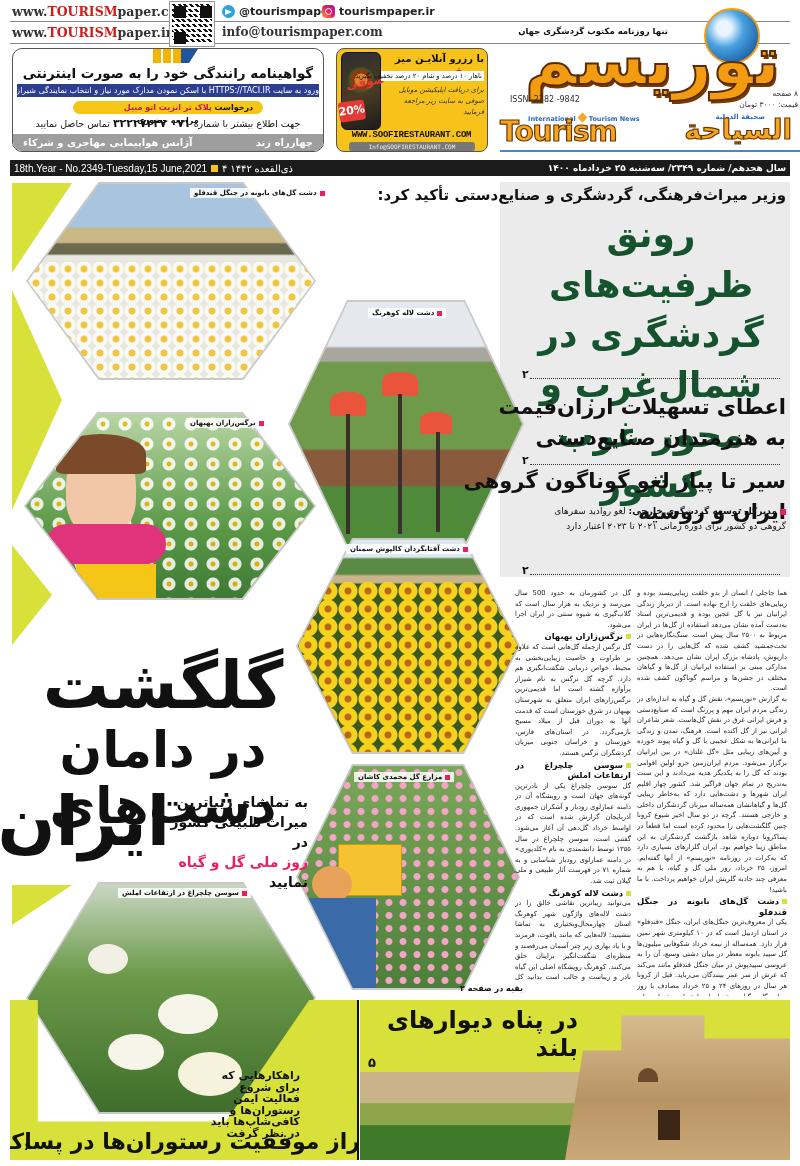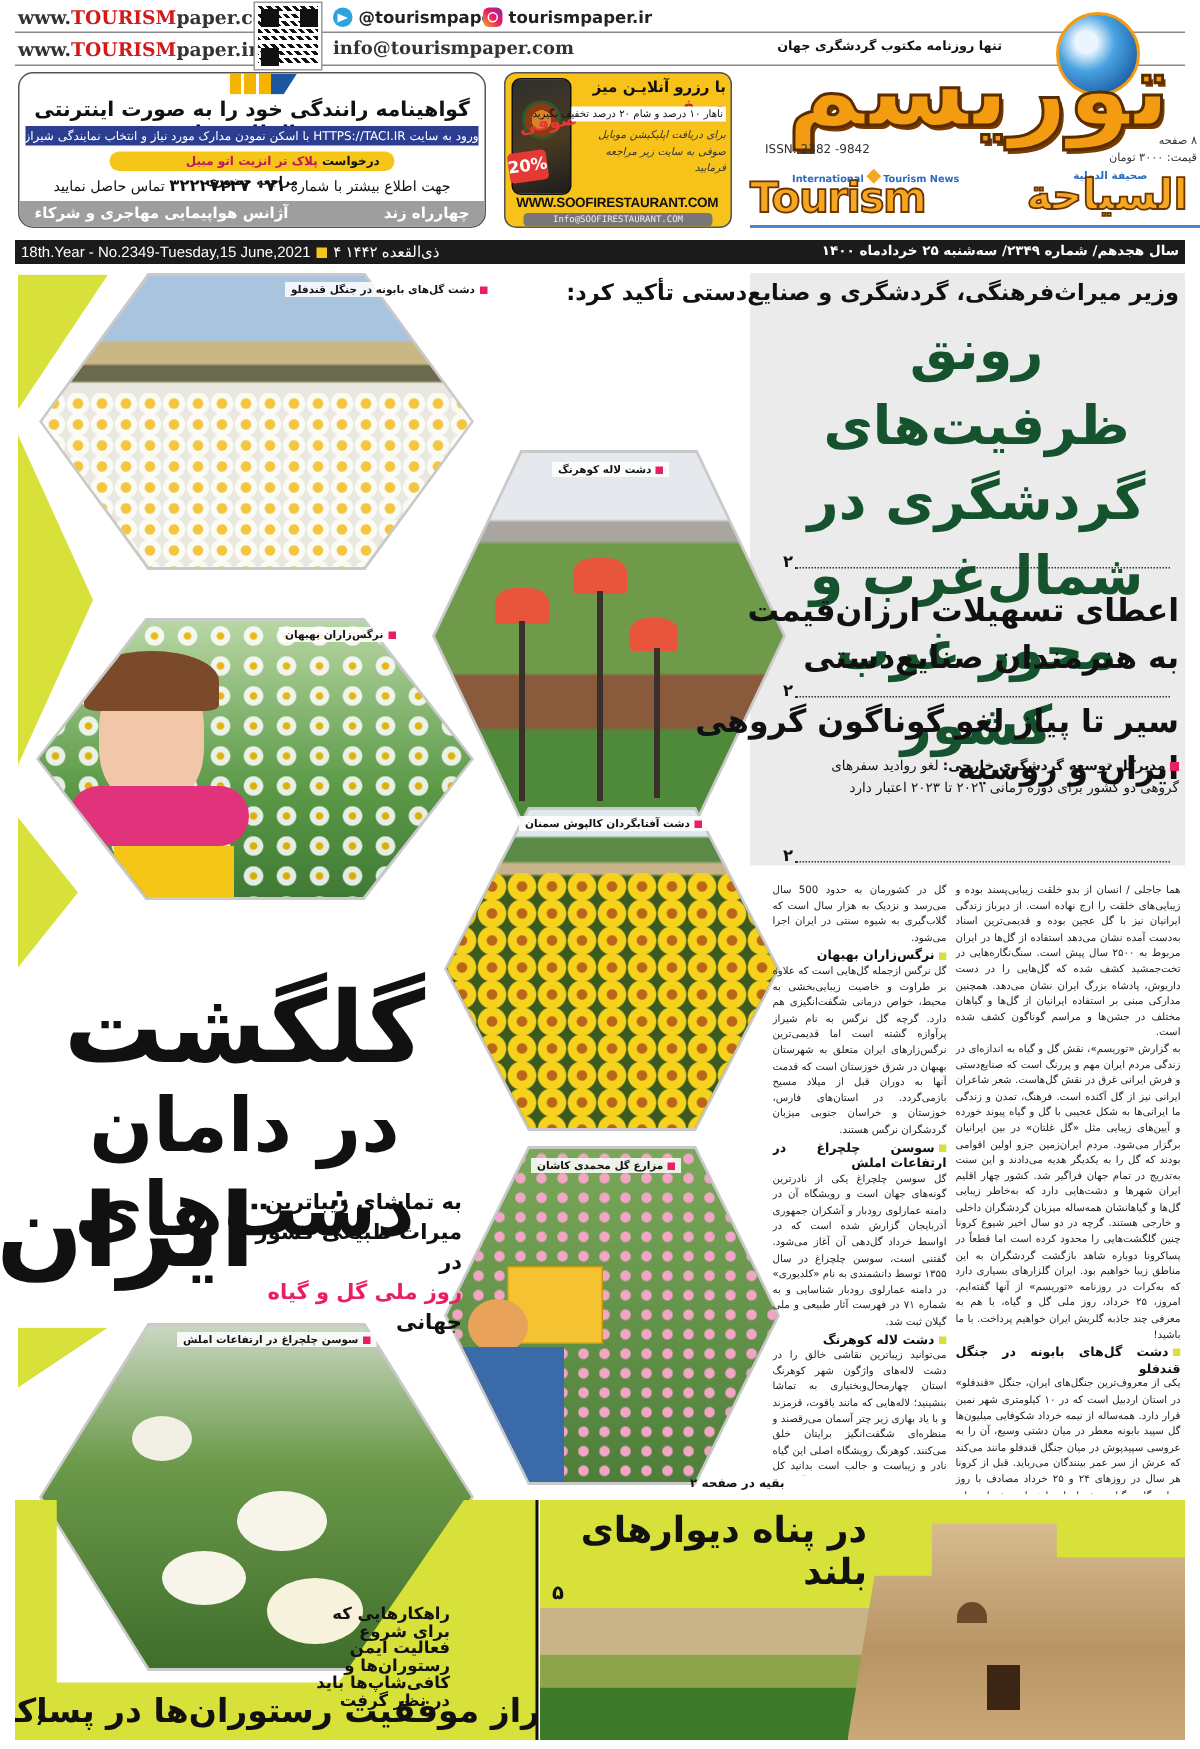--- a/index.html
+++ b/index.html
@@ -41,21 +41,21 @@
   
   .ad-resto { left: 336px; top: 48px; width: 152px; height: 104px; border: 1.5px solid #555; border-radius: 8px; background: #f7c21a; overflow: hidden; direction: rtl; }
   .ad-resto .phone { position: absolute; left: 4px; top: 3px; width: 40px; height: 78px; border-radius: 6px; background: linear-gradient(160deg,#2f2f2f,#4a3b22 55%,#1c1c1c); border: 1.5px solid #111; }
   .ad-resto .phone .food { position:absolute; left:6px; top:14px; width:26px; height:26px; border-radius:50%; background: radial-gradient(circle,#d9822b 0 35%,#8b3a14 36% 60%,#2d5a2a 61%); }
   .ad-resto .phone .brand { position:absolute; left:4px; top:22px; font-size:12px; font-weight:bold; color:#e53935; transform: rotate(-10deg); }
   .ad-resto .badge20 { position: absolute; left: 2px; top: 52px; width: 26px; height: 20px; background: #e53935; color: #fff; font-size: 11px; font-weight: bold; text-align: center; line-height: 20px; transform: rotate(-8deg); border-radius: 3px; }
   .ad-resto .r1 { position: absolute; right: 3px; top: 4px; width: 103px; font-size: 10px; font-weight: bold; color: #111; text-align: right; }
   .ad-resto .r1 .brand2 { color: #c62828; font-size: 13px; }
   .ad-resto .r2 { position: absolute; right: 3px; top: 22px; width: 103px; background: #fff; font-size: 6.8px; color: #111; text-align: right; padding: 1px 2px; white-space: nowrap; }
   .ad-resto .r3 { position: absolute; right: 3px; top: 36px; width: 100px; font-size: 7px; color: #333; text-align: right; line-height: 11px; font-style: italic; }
-  .ad-resto .url { position: absolute; left: 0; right: 1px; top: 81px; text-align: center; font-family: Liberation Sans, sans-serif; font-size: 9px; font-weight: bold; color: #111; direction: ltr; letter-spacing: -0.2px; }
+  .ad-resto .url { position: absolute; left: 0; right: 1px; top: 81px; text-align: center; font-family: Liberation Mono, monospace; font-size: 9px; font-weight: bold; color: #111; direction: ltr; letter-spacing: -0.2px; }
   .ad-resto .mail { position: absolute; left: 12px; right: 12px; top: 93px; height: 9px; background: #777; color: #eee; font-size: 6px; text-align: center; line-height: 9px; border-radius: 3px; direction: ltr; font-family: "DejaVu Sans Mono", monospace; }
 
   
   .mast { left: 500px; top: 0; width: 300px; height: 152px; direction: rtl; }
   .mast .tagline { position: absolute; right: 130px; top: 26px; font-size: 8.5px; font-weight: bold; color: #111; white-space: nowrap; background: #fff; padding: 0 2px; }
   .mast .logo-fa { position: absolute; right: 20px; top: 28px; width: 240px; height: 66px; font-size: 68px; font-weight: bold; color: #f39c12; text-align: center; line-height: 66px; -webkit-text-stroke: 2px #5a2d00; text-shadow: 2px 3px 0 #7a3b00; letter-spacing: -2px; }
   .mast .globe { position: absolute; right: 40px; top: 8px; width: 56px; height: 56px; border-radius: 50%; background: radial-gradient(circle at 35% 35%,#eaf5ff 0 15%,#4aa3e0 40%,#1b5fa8 80%); border: 2px solid #f39c12; }
   .mast .issn { position: absolute; left: 10px; top: 95px; font-size: 8px; color: #333; direction: ltr; }
   .mast .pages { position: absolute; right: 2px; top: 88px; font-size: 7.5px; color: #333; text-align: right; line-height: 11px; }
   .mast .logo-en { position: absolute; left: 0; top: 118px; font-size: 28px; font-weight: bold; color: #f5a623; -webkit-text-stroke: 1.2px #6b3500; font-family: "DejaVu Sans", sans-serif; letter-spacing: -1px; direction: ltr; line-height: 28px; }
@@ -304,21 +304,21 @@
 </div>
 <div class="cont" style="left:460px; top:984px;">بقیه در صفحه ۲</div>
 
 <div class="feat-title">گلگشت</div>
 <div class="feat-title2">در دامان دشت‌های</div>
 <div class="feat-iran">ایران</div>
 <div class="feat-deck">
   <div>به تماشای زیباترین</div>
   <div>میراث طبیعی کشور در</div>
   <div class="pink">روز ملی گل و گیاه</div>
-  <div>جهانی</div>
+  <div>نمایید</div>
 </div>
 
 <div class="abs box-jajarm">
   <div class="ybg"></div>
   <div class="town"></div>
   <div class="castle"></div>
   <div class="arch"></div>
   <div class="door"></div>
   <div class="title">
     <div>در پناه دیوارهای بلند</div>

